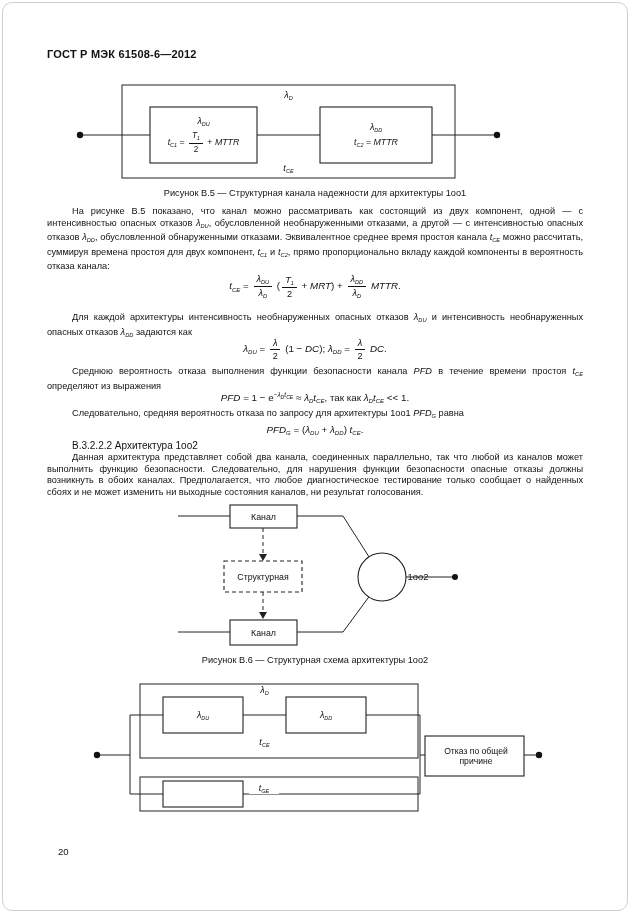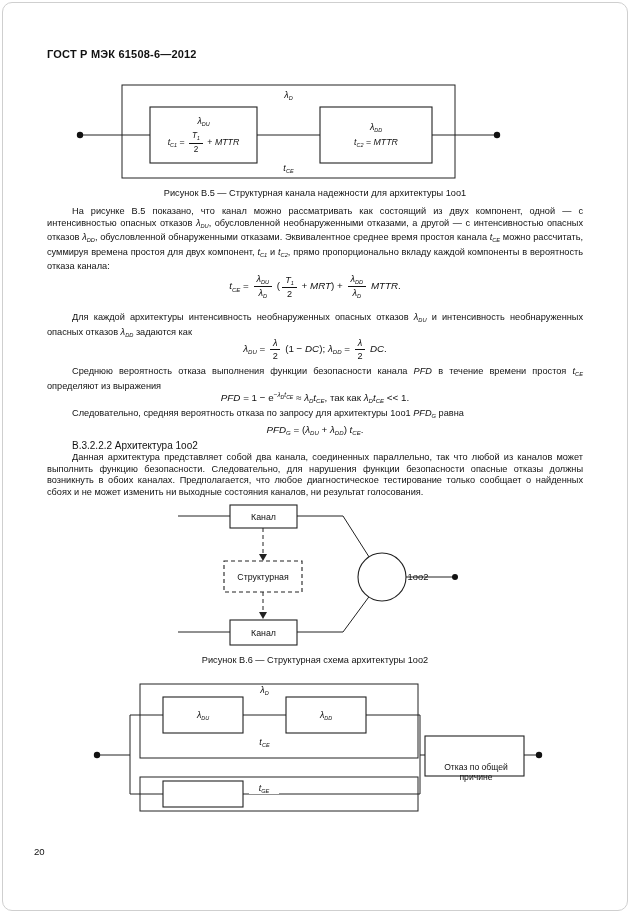--- a/index.html
+++ b/index.html
@@ -5,21 +5,21 @@
   html,body{margin:0;padding:0;background:#e8e8e8;}
   .page{position:relative;width:630px;height:913px;background:#ffffff;margin:0 auto;
         font-family:"Liberation Sans","DejaVu Sans",sans-serif;color:#111;overflow:hidden;}
   .page-border{position:absolute;inset:2px;border:1px solid #cfcfcf;border-radius:10px;pointer-events:none;}
   .header{position:absolute;left:47px;top:48px;font-weight:bold;font-size:11px;letter-spacing:0.2px;}
   .block{position:absolute;left:47px;width:536px;}
   .para{font-size:9.2px;line-height:11.6px;text-align:justify;text-indent:25px;}
   .heading{font-size:10px;line-height:11.6px;text-indent:25px;}
   .caption{font-size:9.2px;text-align:center;}
   .formula{font-size:9.8px;text-align:center;}
-  .pagenum{position:absolute;left:34px;top:846px;font-size:9.6px;}
+  .pagenum{position:absolute;left:58px;top:846px;font-size:9.6px;}
   i{font-style:italic;}
   sub{font-size:0.62em;vertical-align:-0.35em;}
   sup{font-size:0.66em;vertical-align:0.55em;}
   sup sub{font-size:0.8em;}
   .frac{display:inline-flex;flex-direction:column;align-items:center;vertical-align:middle;
         line-height:1.12;margin:0 2px;font-size:0.93em;text-indent:0;}
   .frac .num{display:block;border-bottom:1px solid #111;padding:0 3px 1px;}
   .frac .den{display:block;padding-top:1px;}
   .figure{position:absolute;left:47px;}
   .figure svg{position:absolute;left:0;top:0;}
@@ -160,19 +160,19 @@
     </svg>
     <div class="boxtext" style="left:116px;top:25px;width:80px;height:36px;">
       <div><i>λ</i><sub><i>DU</i></sub></div>
     </div>
     <div class="boxtext" style="left:239px;top:25px;width:80px;height:36px;">
       <div><i>λ</i><sub><i>DD</i></sub></div>
     </div>
     <div class="dlabel" style="left:196px;top:13px;width:43px;"><i>λ</i><sub><i>D</i></sub></div>
     <div class="dlabel" style="left:196px;top:65px;width:43px;"><i>t</i><sub><i>CE</i></sub></div>
     <div class="dlabel whitebg" style="left:202px;top:111px;width:26px;"><i>t</i><sub><i>GE</i></sub></div>
-    <div class="boxtext" style="left:378px;top:80px;width:102px;height:40px;font-size:8.6px;line-height:10.5px;gap:0;">
+    <div class="boxtext" style="left:378px;top:64px;width:102px;height:40px;font-size:8.6px;line-height:10.5px;gap:0;">
       <div style="padding:0 8px;">Отказ по общей причине</div>
     </div>
   </div>
 
   <div class="pagenum">20</div>
 </div>
 
 </body></html>

